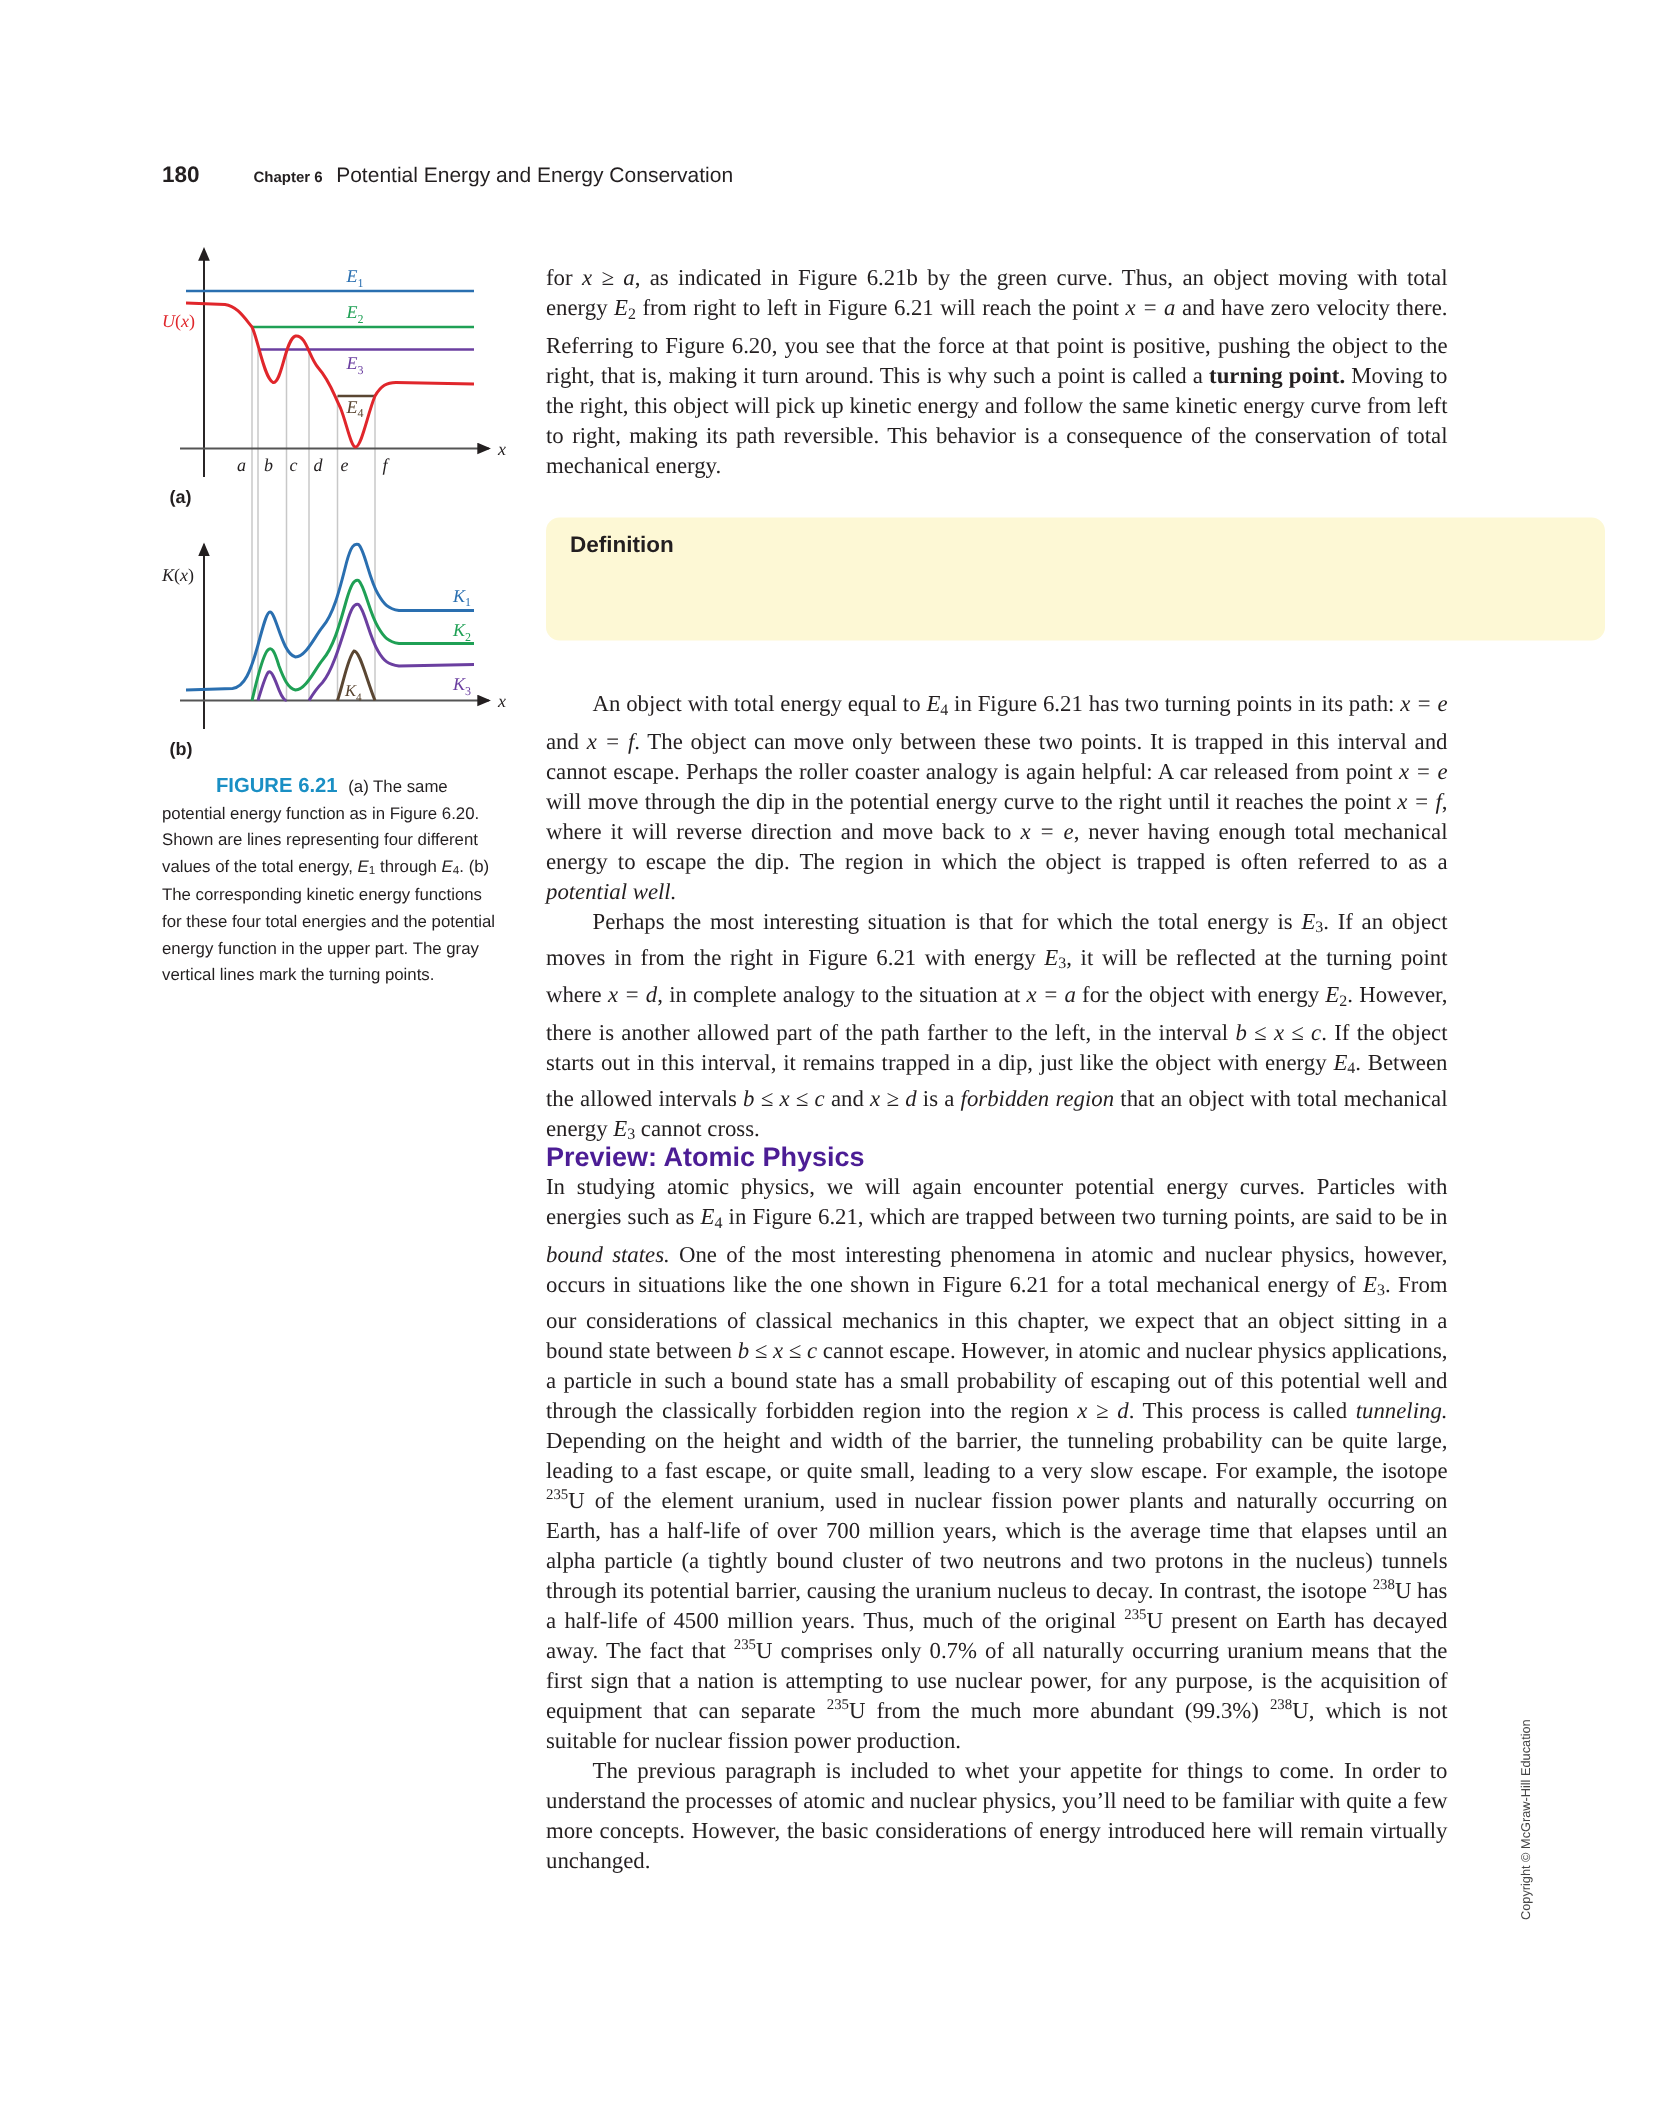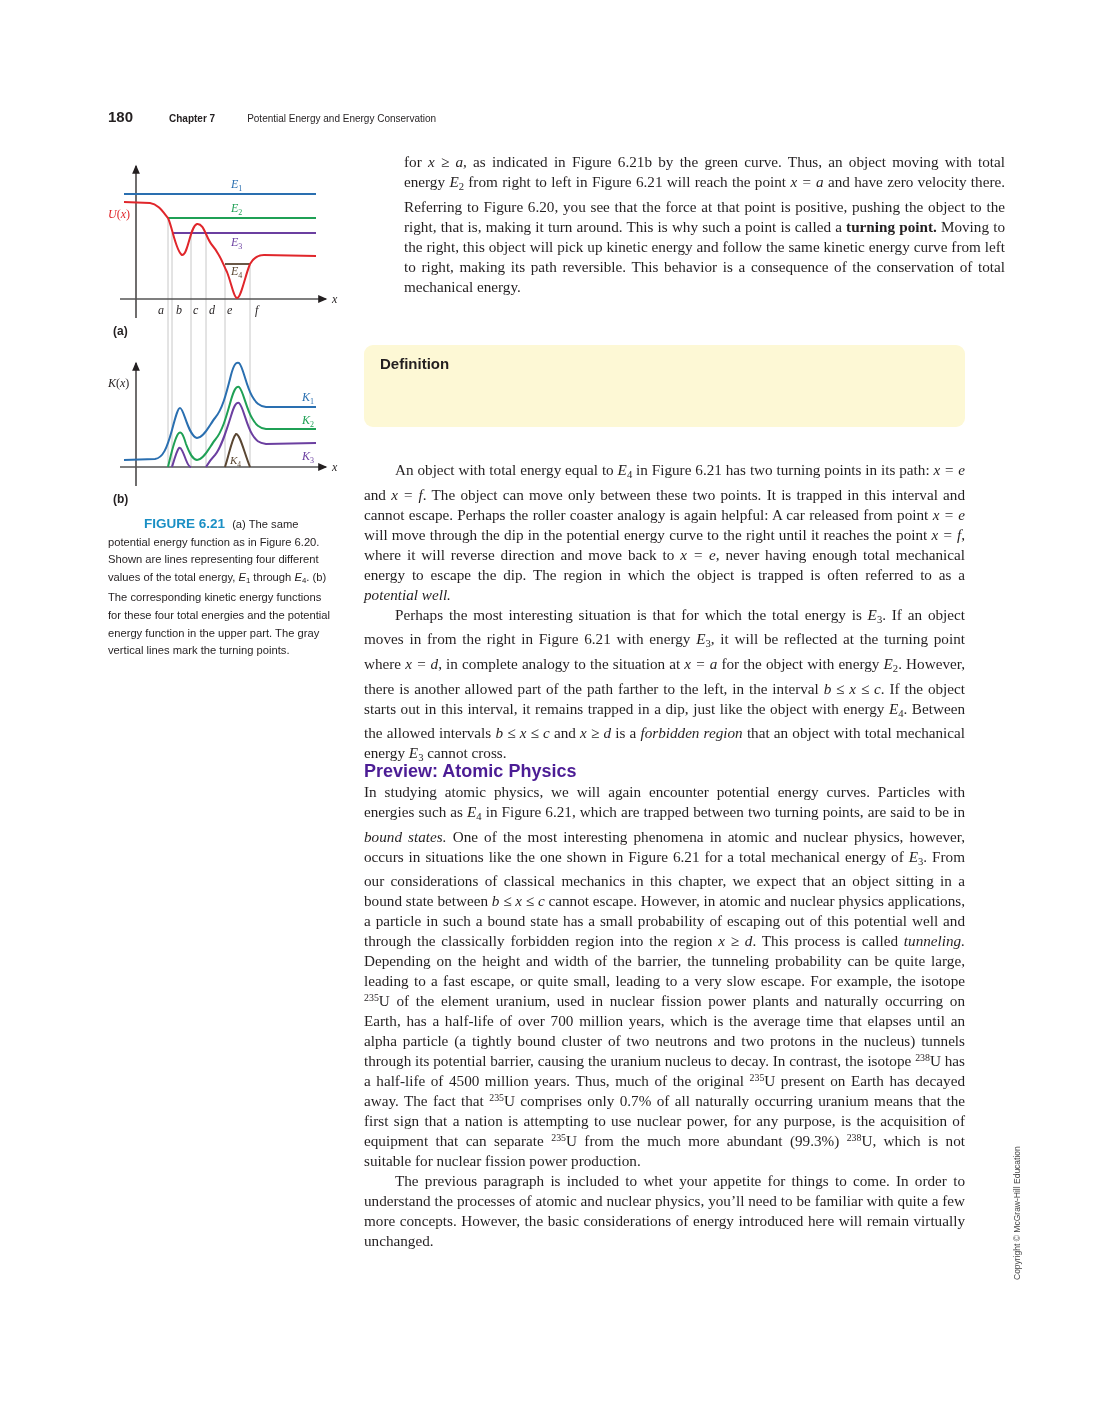--- a/index.html
+++ b/index.html
@@ -1,46 +1,46 @@
 <!DOCTYPE html>
 <html><head>
 <meta charset="utf-8">
 <style>
   html, body { margin: 0; padding: 0; background: #ffffff; }
   body { width: 1118px; height: 1403px; position: relative; overflow: hidden; font-family: "Liberation Serif", serif; color: #231f20; }
   .running-head { position: absolute; top: 108px; left: 108px; font-family: "Liberation Sans", sans-serif; display: flex; align-items: baseline; }
   .page-num { font-weight: bold; font-size: 15px; width: 61px; }
   .chapter-label { font-weight: bold; font-size: 10px; margin-right: 9px; }
-  .chapter-title { font-size: 10px; margin-left: 23px; }
+  .chapter-title { font-size: 14px; }
 
   .figure-svg { position: absolute; left: 100px; top: 160px; }
   .fig-caption { position: absolute; left: 108px; top: 515px; width: 228px; font-family: "Liberation Sans", sans-serif; font-size: 11.2px; line-height: 17.6px; color: #231f20; }
   .fig-caption .fig-label { color: #1a8fc4; font-weight: bold; font-size: 13.5px; margin-right: 4px; margin-left: 36px; }
 
   .main { position: absolute; left: 364px; width: 601px; font-size: 15.2px; line-height: 20px; text-align: justify; }
   .main p { margin: 0; }
   .indent { text-indent: 31px; }
   .sub { font-size: 0.7em; vertical-align: -0.25em; }
   .sup { font-size: 0.65em; vertical-align: 0.55em; line-height: 0; }
 
-  .definition-box { position: absolute; left: 364px; top: 345px; width: 601px; height: 82px; background: #fdf8d5; border-radius: 9px; box-sizing: border-box; padding: 9px 16px 0 16px; }
+  .definition-box { position: absolute; left: 364px; top: 345px; width: 706px; height: 82px; background: #fdf8d5; border-radius: 9px; box-sizing: border-box; padding: 9px 16px 0 16px; }
   .def-title { font-family: "Liberation Sans", sans-serif; font-weight: bold; font-size: 15px; line-height: 20px; margin-top: 0; }
   .def-body { font-size: 15.2px; line-height: 21px; text-align: justify; }
 
   .section-heading { position: absolute; left: 364px; top: 761px; font-family: "Liberation Sans", sans-serif; font-weight: bold; font-size: 18px; color: #4c1d95; }
 
   .copyright { position: absolute; left: 1012px; top: 1130px; width: 14px; height: 150px; }
   .copyright span { position: absolute; left: 0; top: 150px; transform-origin: 0 0; transform: rotate(-90deg); white-space: nowrap; font-family: "Liberation Sans", sans-serif; font-size: 8.5px; color: #444; }
 </style>
 </head>
 <body>
 
 <div class="running-head">
   <span class="page-num">180</span>
-  <span class="chapter-label">Chapter 7</span>
+  <span class="chapter-label">Chapter 6</span>
   <span class="chapter-title">Potential Energy and Energy Conservation</span>
 </div>
 
 <svg class="figure-svg" width="250" height="350" viewBox="100 160 250 350" xmlns="http://www.w3.org/2000/svg" font-family="Liberation Serif, serif">
   <defs>
     <marker id="arr" markerWidth="8" markerHeight="8" refX="6" refY="3" orient="auto">
       <path d="M0,0 L7,3 L0,6 Z" fill="#231f20"></path>
     </marker>
   </defs>
 
@@ -102,21 +102,21 @@
     <text x="332" y="471" fill="#231f20" font-size="12" font-style="italic">x</text>
     <text x="113" y="503" fill="#231f20" font-size="12" font-weight="bold" font-family="Liberation Sans, sans-serif">(b)</text>
   </g>
 </svg>
 
 <div class="fig-caption">
   <span class="fig-label">FIGURE 6.21</span>
   <span>(a) The same potential energy function as in Figure 6.20. Shown are lines representing four different values of the total energy, </span><i>E</i><span class="sub">1</span><span> through </span><i>E</i><span class="sub">4</span><span>. (b) The corresponding kinetic energy functions for these four total energies and the potential energy function in the upper part. The gray vertical lines mark the turning points.</span>
 </div>
 
-<div class="main" style="top:152px;margin-left:40px;">
+<div class="main" style="top:176px;">
   <p><span>for </span><i>x ≥ a</i><span>, as indicated in Figure 6.21b by the green curve. Thus, an object moving with total energy </span><i>E</i><span class="sub">2</span><span> from right to left in Figure 6.21 will reach the point </span><i>x = a</i><span> and have zero velocity there. Referring to Figure 6.20, you see that the force at that point is positive, pushing the object to the right, that is, making it turn around. This is why such a point is called a </span><b>turning point.</b><span> Moving to the right, this object will pick up kinetic energy and follow the same kinetic energy curve from left to right, making its path reversible. This behavior is a consequence of the conservation of total mechanical energy.</span></p>
 </div>
 
 <div class="definition-box">
   <div class="def-title">Definition</div>
 </div>
 
 <div class="main" style="top:460px;">
   <p class="indent"><span>An object with total energy equal to </span><i>E</i><span class="sub">4</span><span> in Figure 6.21 has two turning points in its path: </span><i>x = e</i><span> and </span><i>x = f</i><span>. The object can move only between these two points. It is trapped in this interval and cannot escape. Perhaps the roller coaster analogy is again helpful: A car released from point </span><i>x = e</i><span> will move through the dip in the potential energy curve to the right until it reaches the point </span><i>x = f</i><span>, where it will reverse direction and move back to </span><i>x = e</i><span>, never having enough total mechanical energy to escape the dip. The region in which the object is trapped is often referred to as a </span><i>potential well.</i></p>
   <p class="indent"><span>Perhaps the most interesting situation is that for which the total energy is </span><i>E</i><span class="sub">3</span><span>. If an object moves in from the right in Figure 6.21 with energy </span><i>E</i><span class="sub">3</span><span>, it will be reflected at the turning point where </span><i>x = d</i><span>, in complete analogy to the situation at </span><i>x = a</i><span> for the object with energy </span><i>E</i><span class="sub">2</span><span>. However, there is another allowed part of the path farther to the left, in the interval </span><i>b ≤ x ≤ c</i><span>. If the object starts out in this interval, it remains trapped in a dip, just like the object with energy </span><i>E</i><span class="sub">4</span><span>. Between the allowed intervals </span><i>b ≤ x ≤ c</i><span> and </span><i>x ≥ d</i><span> is a </span><i>forbidden region</i><span> that an object with total mechanical energy </span><i>E</i><span class="sub">3</span><span> cannot cross.</span></p>

